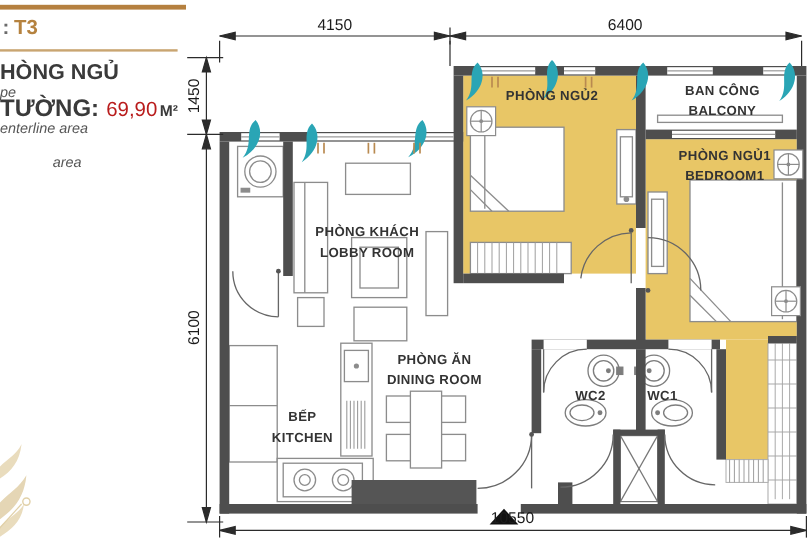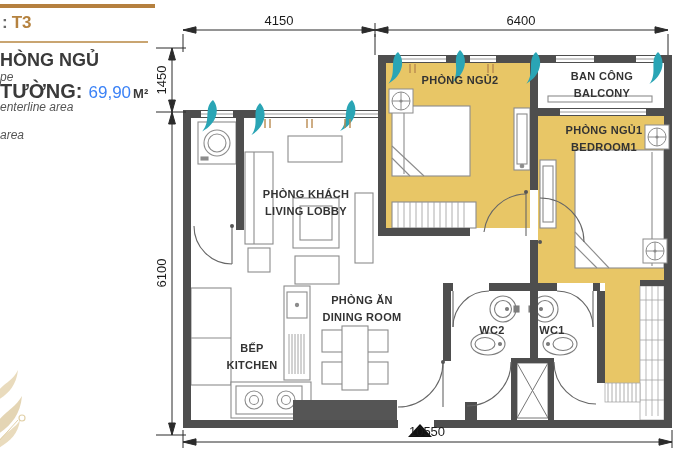--- a/index.html
+++ b/index.html
@@ -9,21 +9,21 @@
   
   .panel{position:absolute;left:0;top:0;width:162px;height:450px;}
   .rule-top{position:absolute;left:0;top:4px;width:155px;height:4px;background:#b5803f;}
   .rule-mid{position:absolute;left:0;top:41px;width:148px;height:2px;background:#c9a571;}
   .panel-title{position:absolute;left:2px;top:13px;font-size:17px;font-weight:bold;color:#b5823f;}
   .panel-title .pfx{color:#6b6b6b;margin-right:4px;}
   .panel-heading{position:absolute;left:0;top:50px;font-size:18px;font-weight:bold;color:#3a3a3a;white-space:nowrap;}
   .panel-note{position:absolute;left:0;font-size:12px;font-style:italic;color:#555;white-space:nowrap;}
   .metric{position:absolute;left:0;white-space:nowrap;}
   .metric .lbl{font-size:20px;font-weight:bold;color:#3a3a3a;}
-  .metric .val{font-size:17px;color:#3b82f6;margin-left:6px;}
+  .metric .val{font-size:17px;color:#b91c1c;margin-left:6px;}
   .metric .unit{font-size:13px;font-weight:bold;color:#3a3a3a;margin-left:2px;}
   
   .room-label{position:absolute;transform:translateX(-50%);text-align:center;color:#333333;
               font-weight:bold;font-size:11px;line-height:17px;white-space:nowrap;letter-spacing:.3px;}
   .dim{position:absolute;font-size:13px;color:#1c1c1c;white-space:nowrap;}
   .dim.h{transform:translateX(-50%);}
   .dim.v{transform:translate(-50%,-50%) rotate(-90deg);}
 </style>
 </head>
 <body>
@@ -348,36 +348,36 @@
     <div class="panel-title"><span class="pfx">:</span><span>T3</span></div>
     <div class="rule-mid"></div>
     <div class="panel-heading">HÒNG NGỦ</div>
     <div class="panel-note" style="top:70px;">pe</div>
 
     <div class="metric" style="top:80px;">
       <span class="lbl">TƯỜNG:</span><span class="val">69,90</span><span class="unit">M²</span>
     </div>
     <div class="panel-note" style="top:100px;">enterline area</div>
 
-    <div class="panel-note" style="top:128px;">area</div>
+    <div class="panel-note" style="top:128px;margin-left:44px;">area</div>
 
     <svg width="70" height="100" style="position:absolute;left:-8px;top:352px;">
       <g opacity="0.55">
         <path d="M2,44 C12,30 20,30 26,18 C24,36 14,44 2,50 Z" fill="#d8bf88"></path>
         <path d="M0,78 C10,60 22,58 30,44 C28,66 16,76 0,86 Z" fill="#cfb478"></path>
         <path d="M4,92 C12,80 22,78 28,68 C26,84 16,90 4,98 Z" fill="#d8bf88"></path>
         <line x1="6" y1="90" x2="26" y2="68" stroke="#c9ab62" stroke-width="1"></line>
         <circle cx="30" cy="66" r="3" fill="none" stroke="#c9ab62" stroke-width="1.2"></circle>
       </g>
     </svg>
   </aside>
 
   <div class="room-label" style="left:306px;top:186px;">
     <div>PHÒNG KHÁCH</div>
-    <div>LIVING LOBBY</div>
+    <div>LOBBY ROOM</div>
   </div>
   <div class="room-label" style="left:460px;top:72px;">
     <div>PHÒNG NGỦ2</div>
   </div>
   <div class="room-label" style="left:602px;top:68px;">
     <div>BAN CÔNG</div>
     <div>BALCONY</div>
   </div>
   <div class="room-label" style="left:604px;top:122px;">
     <div>PHÒNG NGỦ1</div>

